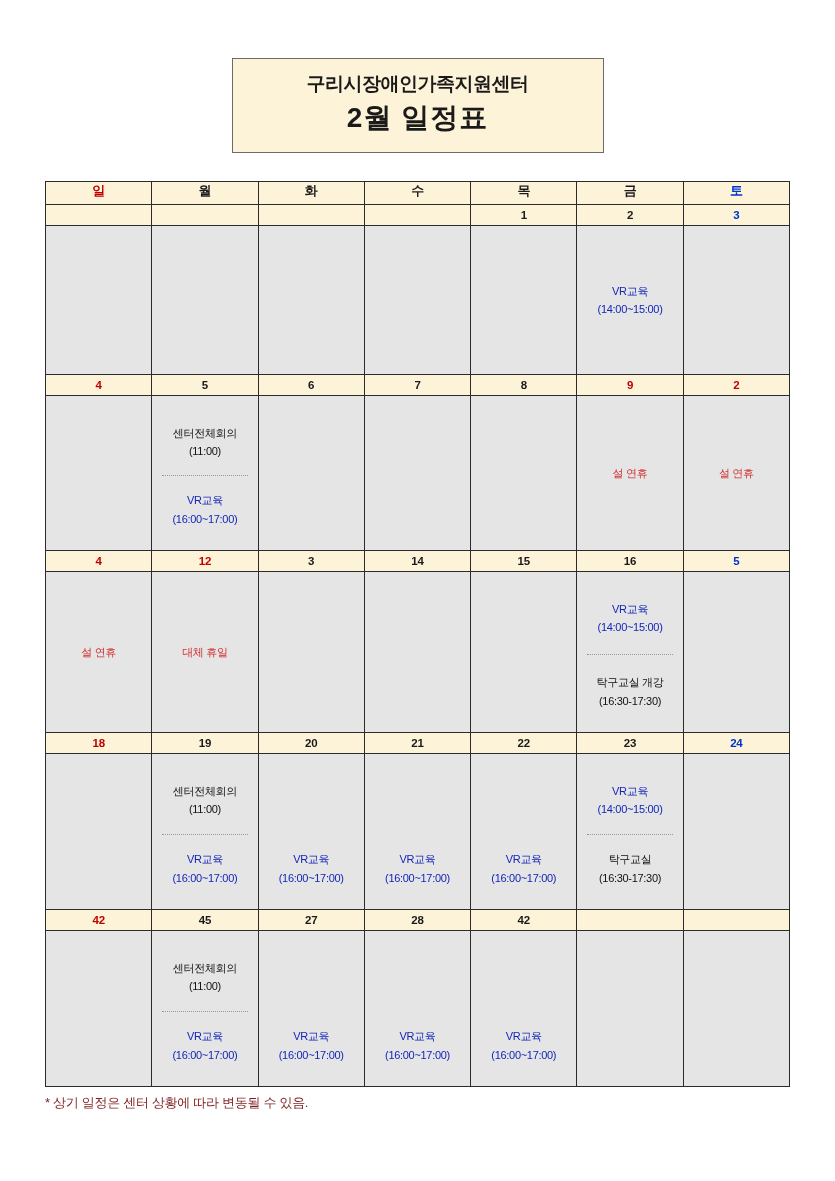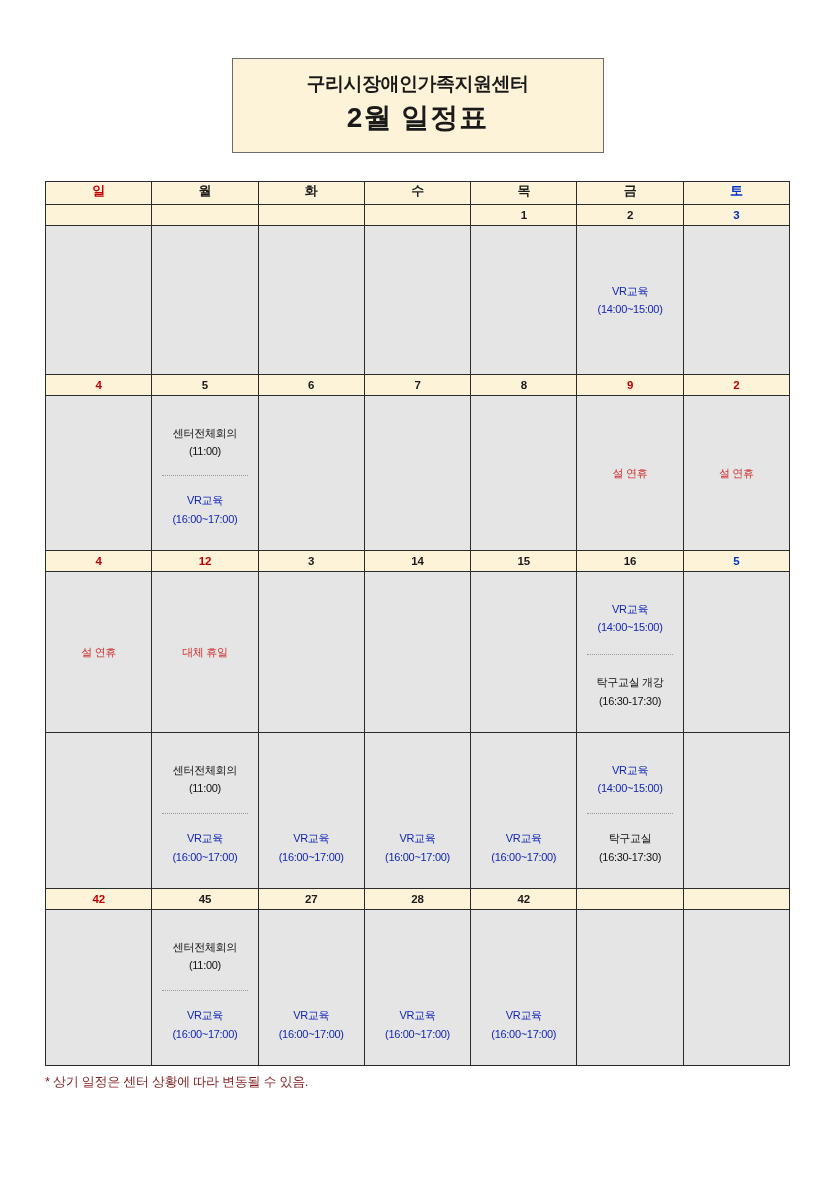--- a/index.html
+++ b/index.html
@@ -302,20 +302,29 @@
                 <div class="evt black">
                   <span class="l">탁구교실 개강</span>
                   <span class="l">(16:30-17:30)</span>
                 </div>
               </div>
             </td>
             <td>
               <div class="cell"></div>
             </td>
           </tr>
+          <tr class="num-row">
+            <td class="n-sun">18</td>
+            <td class="n-wk">19</td>
+            <td class="n-wk">20</td>
+            <td class="n-wk">21</td>
+            <td class="n-wk">22</td>
+            <td class="n-wk">23</td>
+            <td class="n-sat">24</td>
+          </tr>
           <tr class="evt-row r4">
             <td>
               <div class="cell"></div>
             </td>
             <td>
               <div class="cell split">
                 <div class="evt black">
                   <span class="l">센터전체회의</span>
                   <span class="l">(11:00)</span>
                 </div>

